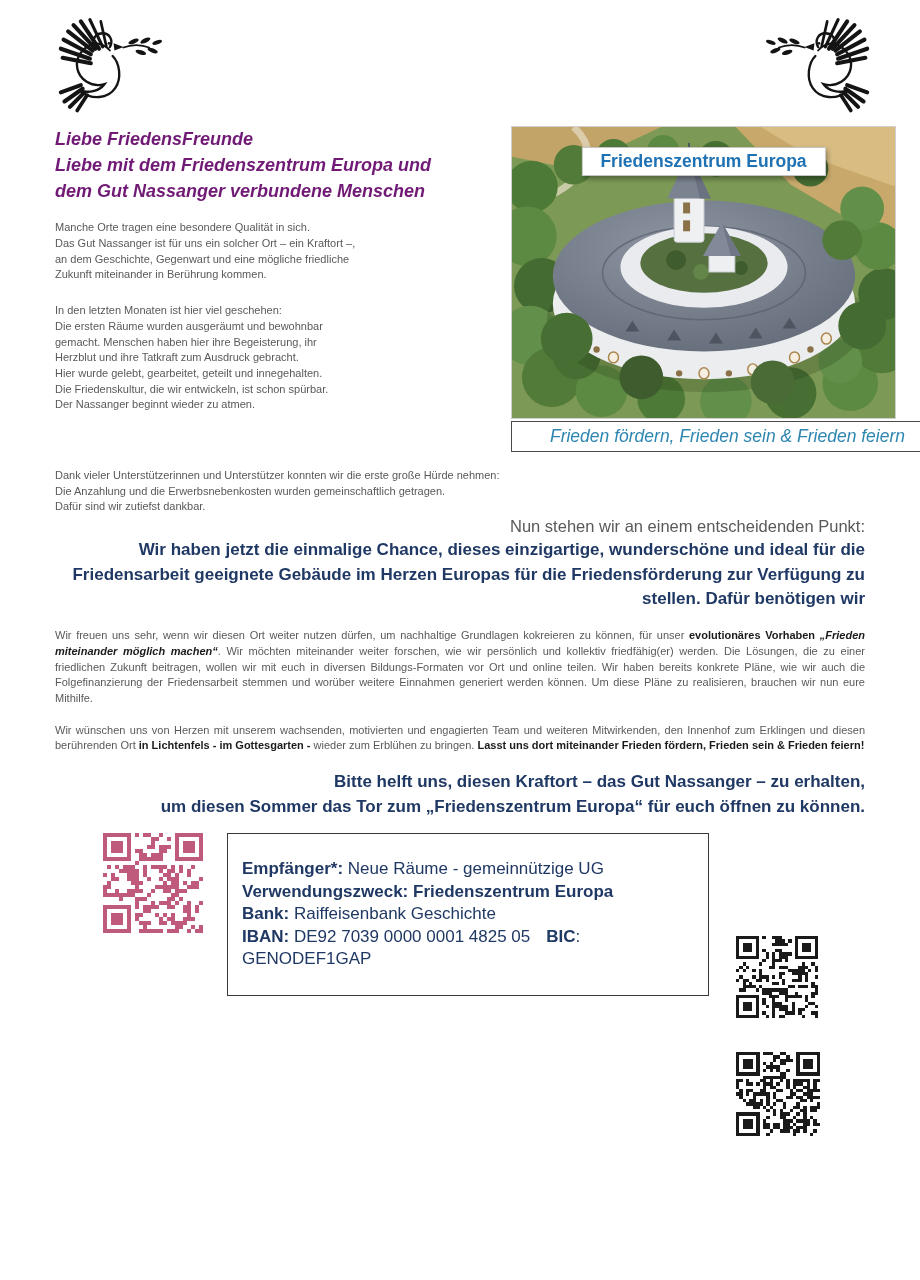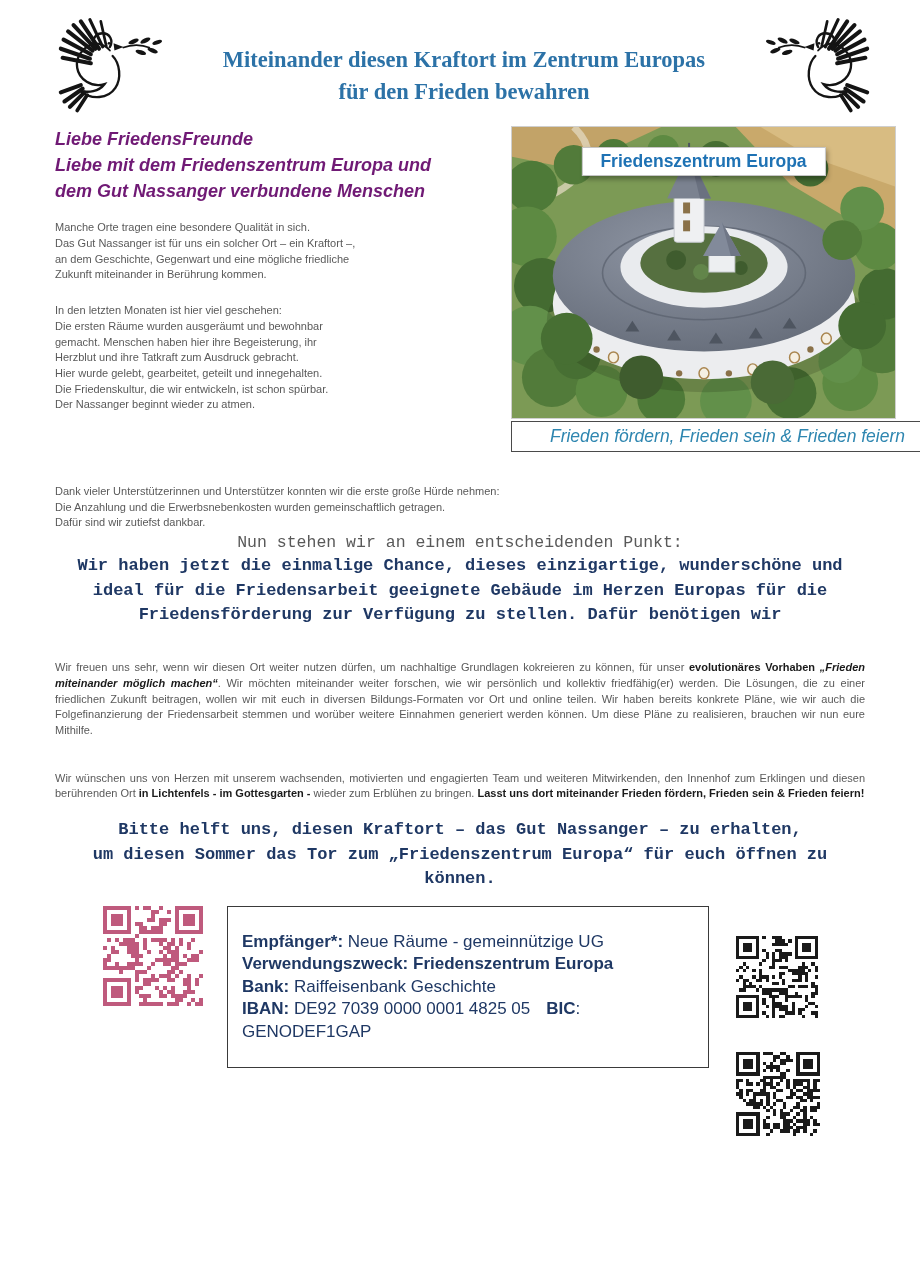--- a/index.html
+++ b/index.html
@@ -25,22 +25,22 @@
   .photo{position:relative;width:385px;height:293px;border:1px solid #cfcfcf;box-sizing:border-box;}
   .photo svg{display:block;width:100%;height:100%;}
   .photo-label{position:absolute;top:20px;left:50%;transform:translateX(-50%);background:#fff;
       padding:3px 18px;border:1px solid #c5c5c5;box-shadow:2px 3px 5px rgba(0,0,0,.35);
       color:#1e72b4;font-weight:bold;font-size:17.5px;white-space:nowrap;}
   .photo-caption{width:433px;box-sizing:border-box;border:1px solid #4a4a4a;margin-top:2px;
       text-align:center;font-style:italic;color:#2e86b0;font-size:17.5px;padding:4px 0;}
 
   
   .section{padding:0 55px;}
-  .mt18{margin-top:32px;}
-  .center{text-align:center;font-family:Liberation Mono, monospace;}
+  .mt18{margin-top:16px;}
+  .center{text-align:right;}
   .pivot{font-size:16.5px;color:#595959;margin-top:2px;}
   .chance{font-size:17px;font-weight:bold;color:#1f3864;line-height:1.45;margin-top:2px;}
   .amount{font-size:19px;font-weight:bold;color:#1f3864;margin-top:14px;}
   .amount .u{text-decoration:underline;}
   .justify{text-align:justify;}
   .black-b{color:#1b1b1b;font-weight:bold;}
   .black-bi{color:#1b1b1b;font-weight:bold;font-style:italic;}
   .appeal{font-size:17px;font-weight:bold;color:#1f3864;line-height:1.45;margin-top:16px;}
 
   
@@ -86,24 +86,20 @@
       <path d="M80 35 C90 31 100 31 110 35" stroke="#141414" stroke-width="1.8" fill="none"></path>
       <g fill="#141414">
         <ellipse cx="92" cy="28" rx="6" ry="2.4" transform="rotate(-22 92 28)"></ellipse>
         <ellipse cx="100" cy="40" rx="6" ry="2.4" transform="rotate(18 100 40)"></ellipse>
         <ellipse cx="105" cy="27" rx="6" ry="2.4" transform="rotate(-26 105 27)"></ellipse>
         <ellipse cx="113" cy="38" rx="6" ry="2.4" transform="rotate(22 113 38)"></ellipse>
         <ellipse cx="118" cy="29" rx="5.5" ry="2.2" transform="rotate(-18 118 29)"></ellipse>
       </g>
     </svg>
 
-    <div class="page-title">
-      <div>Miteinander diesen Kraftort im Zentrum Europas</div>
-      <div>für den Frieden bewahren</div>
-    </div>
 
     <svg class="dove flip" viewBox="0 0 130 110" aria-hidden="true">
       <g stroke="#141414" fill="none" stroke-linecap="round">
         <path d="M54 36 L34 6" stroke-width="4.5"></path>
         <path d="M50 36 L26 10" stroke-width="4.5"></path>
         <path d="M47 38 L20 17" stroke-width="4.5"></path>
         <path d="M45 42 L15 26" stroke-width="4.5"></path>
         <path d="M44 47 L12 36" stroke-width="4.5"></path>
         <path d="M45 52 L14 46" stroke-width="4.5"></path>
         <path d="M58 34 L44 4" stroke-width="3.5"></path>

